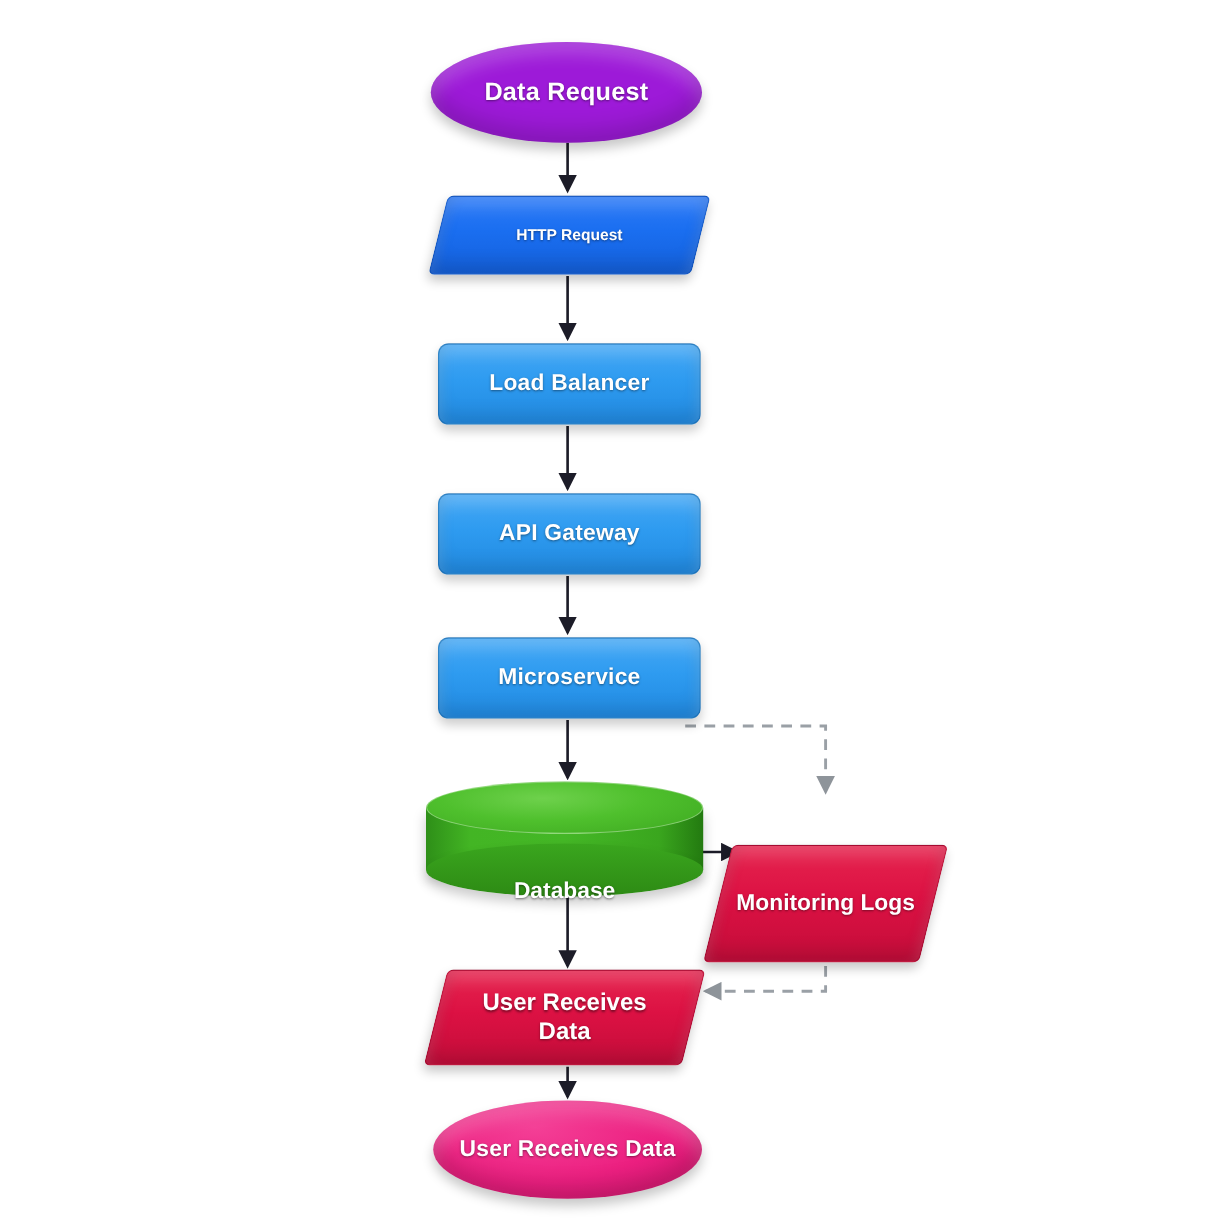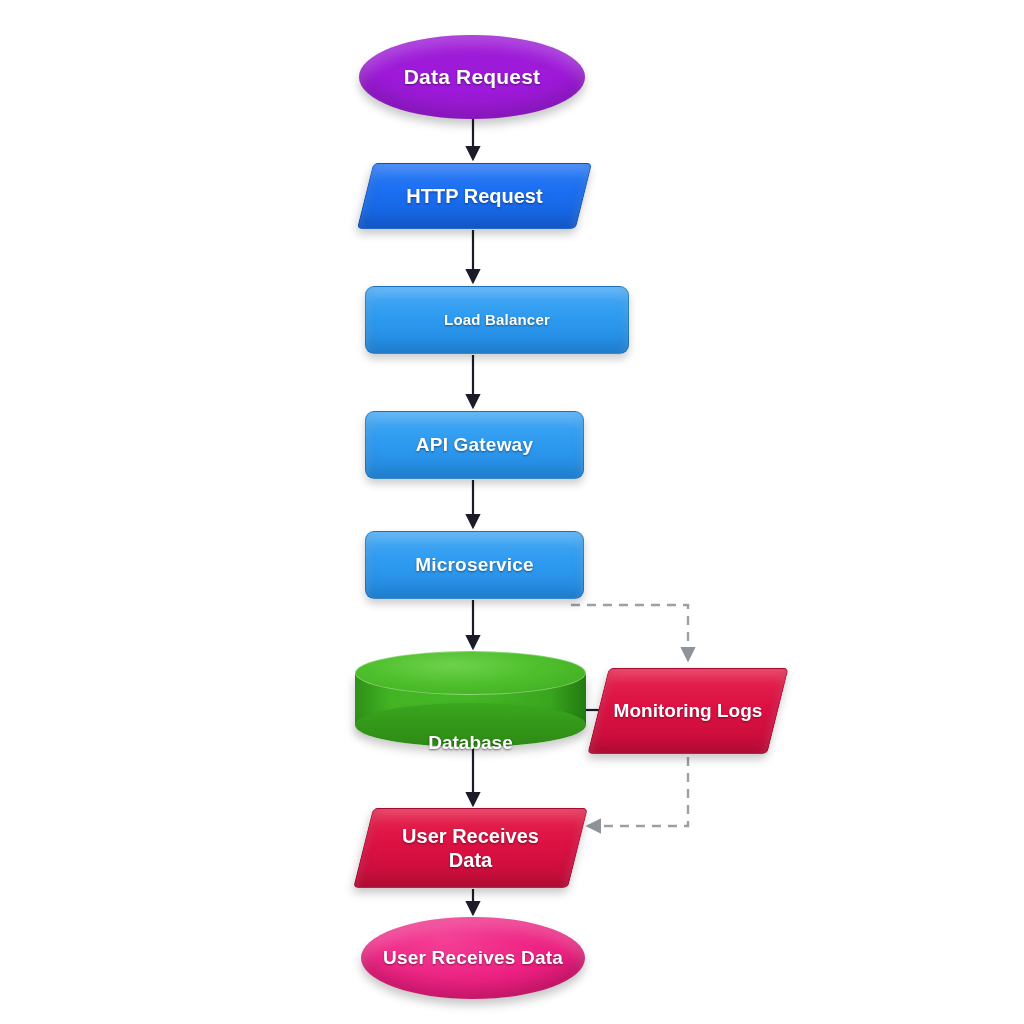--- a/index.html
+++ b/index.html
@@ -185,43 +185,43 @@
 
     <path d="M 688 757 L 688 826 L 588 826" fill="none" stroke="#9aa0a6" stroke-width="2.4" stroke-dasharray="9 7" marker-end="url(#arrow-dashed)"></path>
   </svg>
 
   <div class="node ellipse ellipse-purple" style="left:359px; top:35px; width:226px; height:84px; font-size:21px;">
     <span class="label">Data Request</span>
   </div>
 
   <div class="para" style="left:365px; top:163px; width:219px; height:66px;">
     <div class="skin skin-darkblue"></div>
-    <span class="label" style="font-size:20px;">HTTP Request</span>
-  </div>
-
-  <div class="node rect rect-blue" style="left:365px; top:286px; width:264px; height:68px; font-size:15px;">
+    <span class="label" style="font-size:13px;">HTTP Request</span>
+  </div>
+
+  <div class="node rect rect-blue" style="left:365px; top:286px; width:219px; height:68px; font-size:19px;">
     <span class="label">Load Balancer</span>
   </div>
 
   <div class="node rect rect-blue" style="left:365px; top:531px; width:219px; height:68px; font-size:19px;">
     <span class="label">Microservice</span>
   </div>
 
   <div class="node rect rect-blue" style="left:365px; top:411px; width:219px; height:68px; font-size:19px;">
     <span class="label">API Gateway</span>
   </div>
 
   <div class="cylinder" style="left:355px; top:651px; width:231px; height:96px;">
     <div class="cyl-body"></div>
     <div class="cyl-bottom"></div>
     <div class="cyl-top"></div>
     <div class="cyl-label" style="font-size:19px;">Database</div>
   </div>
 
-  <div class="para" style="left:598px; top:668px; width:180px; height:86px;">
+  <div class="para" style="left:598px; top:704px; width:180px; height:98px;">
     <div class="skin skin-crimson"></div>
     <span class="label" style="font-size:19px;">Monitoring Logs</span>
   </div>
 
   <div class="para" style="left:363px; top:808px; width:215px; height:80px;">
     <div class="skin skin-crimson"></div>
     <span class="label" style="font-size:20px; max-width:150px;">User Receives Data</span>
   </div>
 
   <div class="node ellipse ellipse-pink" style="left:361px; top:917px; width:224px; height:82px; font-size:19px;">

